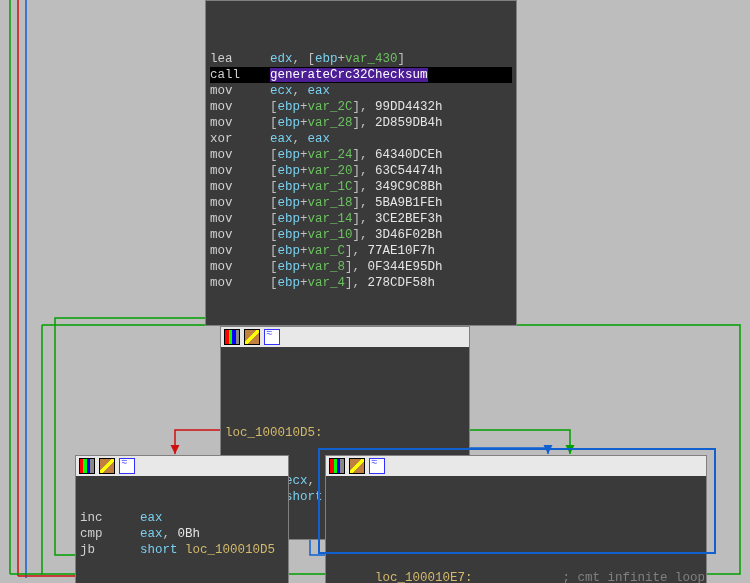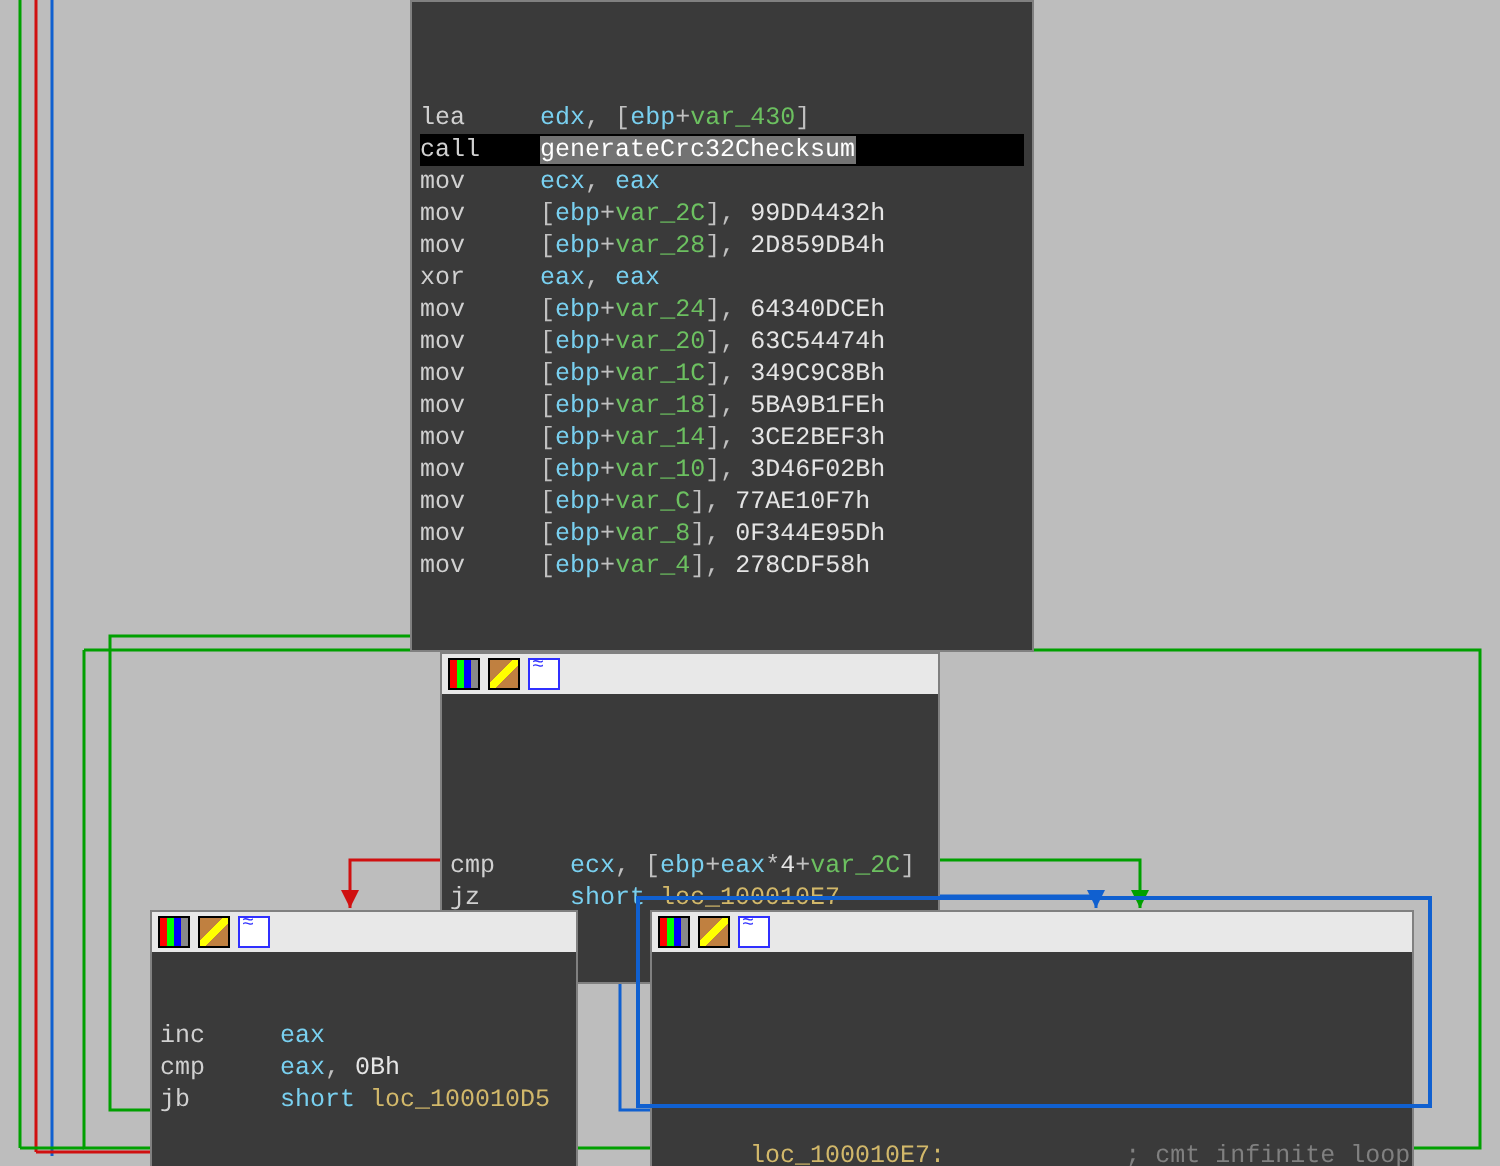--- a/index.html
+++ b/index.html
@@ -73,21 +73,21 @@
     position: absolute;
     top: -2px; left: 1px;
   }
   
   .mnem  { color: #d0d0d0; }
   .reg   { color: #79d0f0; }
   .punct { color: #c0c0c0; }
   .var   { color: #6cc060; }
   .imm   { color: #e5e5e5; }
   .loc   { color: #d2b86a; }
-  .fname { color: #ffffff; background:#737373; }
+  .fname { color: #ffffff; background:#4c1d95; }
   .cmt   { color: #808080; }
   .key   { color: #79d0f0; }
   .empty { height: 12px; display:block; }
 
   
   .sel-blue {
     position: absolute;
     border: 2px solid #1060d0;
     pointer-events: none;
   }
@@ -143,20 +143,21 @@
 </div>
 
 <div class="node" style="left:220px; top:326px; width:248px;">
   <div class="titlebar">
     <span class="hdr-icon ic-rgb"></span>
     <span class="hdr-icon ic-brush"></span>
     <span class="hdr-icon ic-xref"></span>
   </div>
   <div class="body">
     <span class="empty"></span>
+    <span class="line"><span class="loc">loc_100010D5:</span></span>
     <span id="bb-cmp-lines"><span class="line"><span class="mnem">cmp     </span><span class="reg">ecx</span><span class="punct">, [</span><span class="reg">ebp</span><span class="punct">+</span><span class="reg">eax</span><span class="punct">*</span><span class="imm">4</span><span class="punct">+</span><span class="var">var_2C</span><span class="punct">]</span></span><span class="line"><span class="mnem">jz      </span><span class="key">short</span><span class="punct"> </span><span class="loc">loc_100010E7</span></span></span>
   </div>
 </div>
 
 <div class="node" style="left:75px; top:455px; width:212px;">
   <div class="titlebar">
     <span class="hdr-icon ic-rgb"></span>
     <span class="hdr-icon ic-brush"></span>
     <span class="hdr-icon ic-xref"></span>
   </div>

